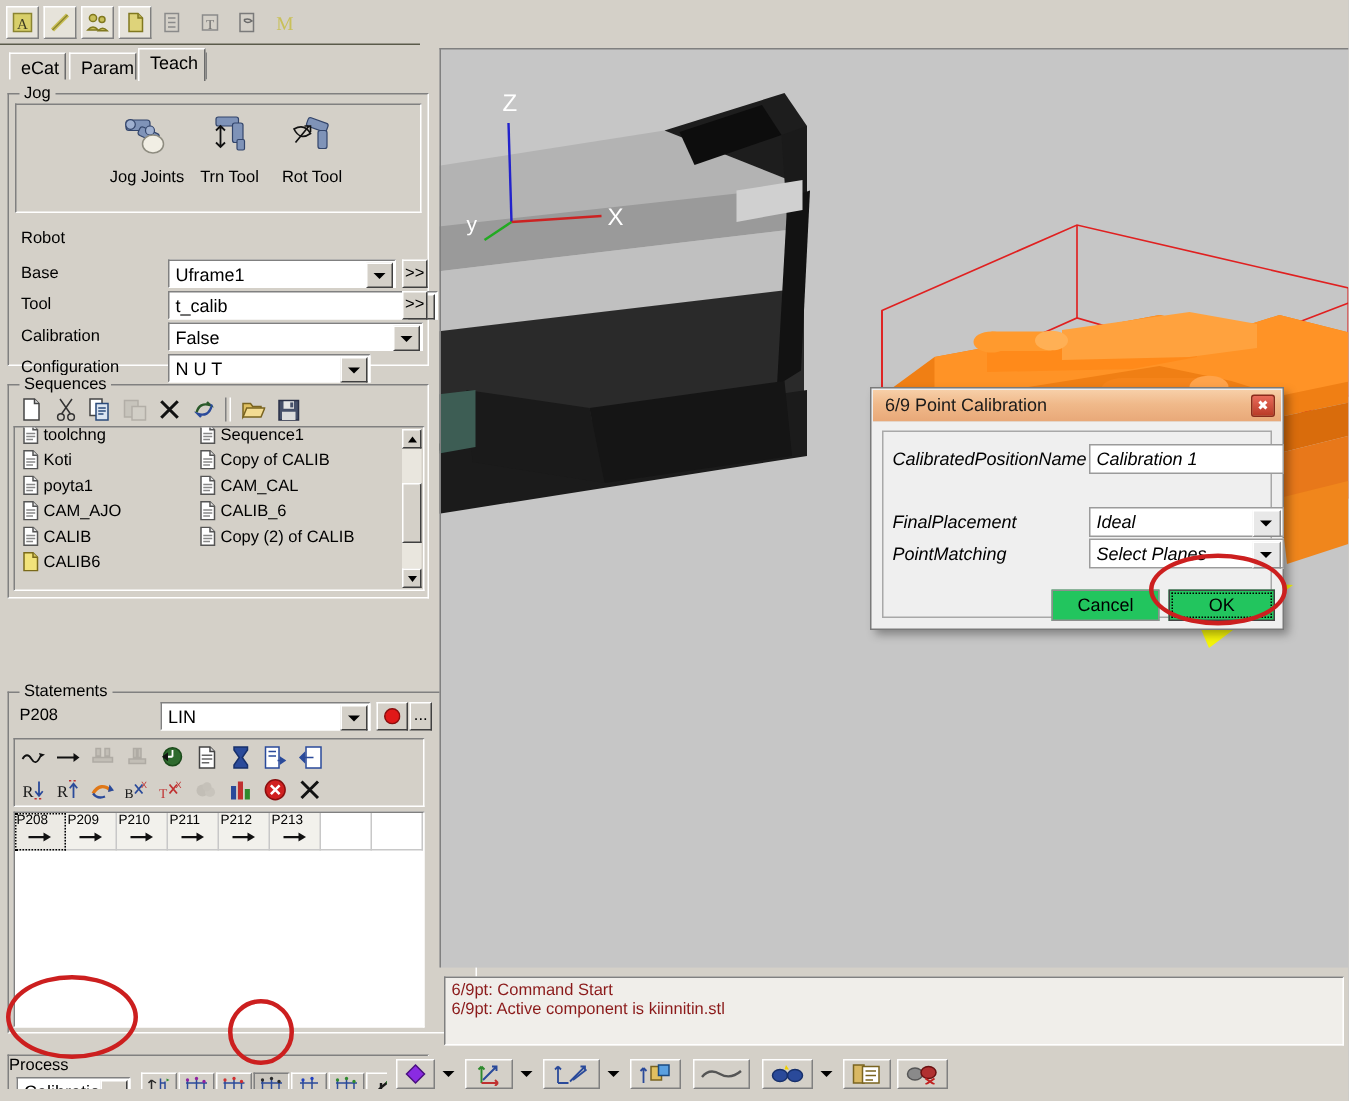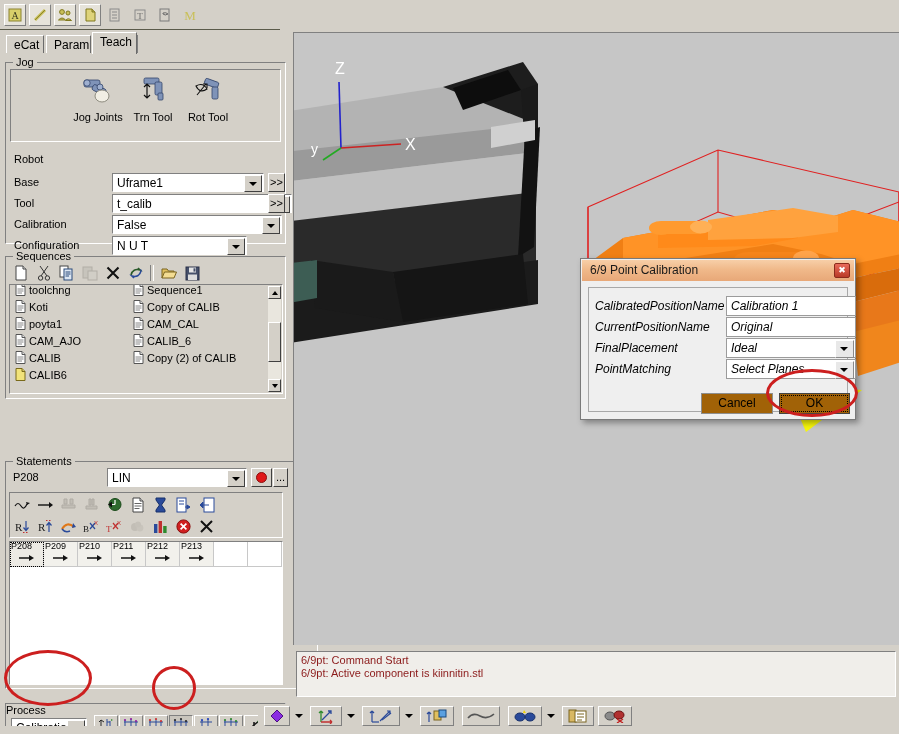--- a/index.html
+++ b/index.html
@@ -145,21 +145,21 @@
           border:1px solid #a8a8a8;background:#efefef;box-sizing:border-box;}
   .drow{position:absolute;left:6px;height:20px;font-style:italic;}
   .drow .dl{position:absolute;left:0;top:3px;font-size:12px;color:#000;white-space:nowrap;}
   .dfield{position:absolute;left:131px;width:130px;height:20px;box-sizing:border-box;background:#fff;
           border:1px solid #9b9b9b;}
   .dfield .dv{position:absolute;left:4px;top:2px;font-size:12px;color:#000;}
   .dfield .darrow{position:absolute;right:1px;top:1px;width:17px;height:16px;background:#e8e8e8;
           border:1px solid #fff;border-right-color:#8a8a8a;border-bottom-color:#8a8a8a;}
   .dfield .darrow:after{content:"";position:absolute;left:4px;top:6px;
           border-left:4px solid transparent;border-right:4px solid transparent;border-top:4px solid #000;}
-  .dbtn{position:absolute;height:21px;box-sizing:border-box;background:#a16207;
+  .dbtn{position:absolute;height:21px;box-sizing:border-box;background:#22c55e;
         border:1px solid #8e8e8e;font-size:12px;text-align:center;line-height:19px;color:#000;}
   .dbtn.def{border:1px solid #444;outline:1px dotted #000;outline-offset:-3px;}
 
   .annot{position:absolute;border:3px solid #cc1f1f;border-radius:50%;pointer-events:none;}
 </style>
 </head>
 <body>
 
 <div id="app">
 
@@ -908,26 +908,20 @@
     <div class="dlg-body">
       <div class="dlg-inner">
 
         <div class="drow" style="top:8px;width:256px">
           <span class="dl">CalibratedPositionName</span>
           <div class="dfield">
             <span class="dv">Calibration 1</span>
           </div>
         </div>
 
-        <div class="drow" style="top:29px;width:256px">
-          <span class="dl">CurrentPositionName</span>
-          <div class="dfield">
-            <span class="dv">Original</span>
-          </div>
-        </div>
 
         <div class="drow" style="top:50px;width:256px">
           <span class="dl">FinalPlacement</span>
           <div class="dfield">
             <span class="dv">Ideal</span>
             <span class="darrow"></span>
           </div>
         </div>
 
         <div class="drow" style="top:71px;width:256px">

